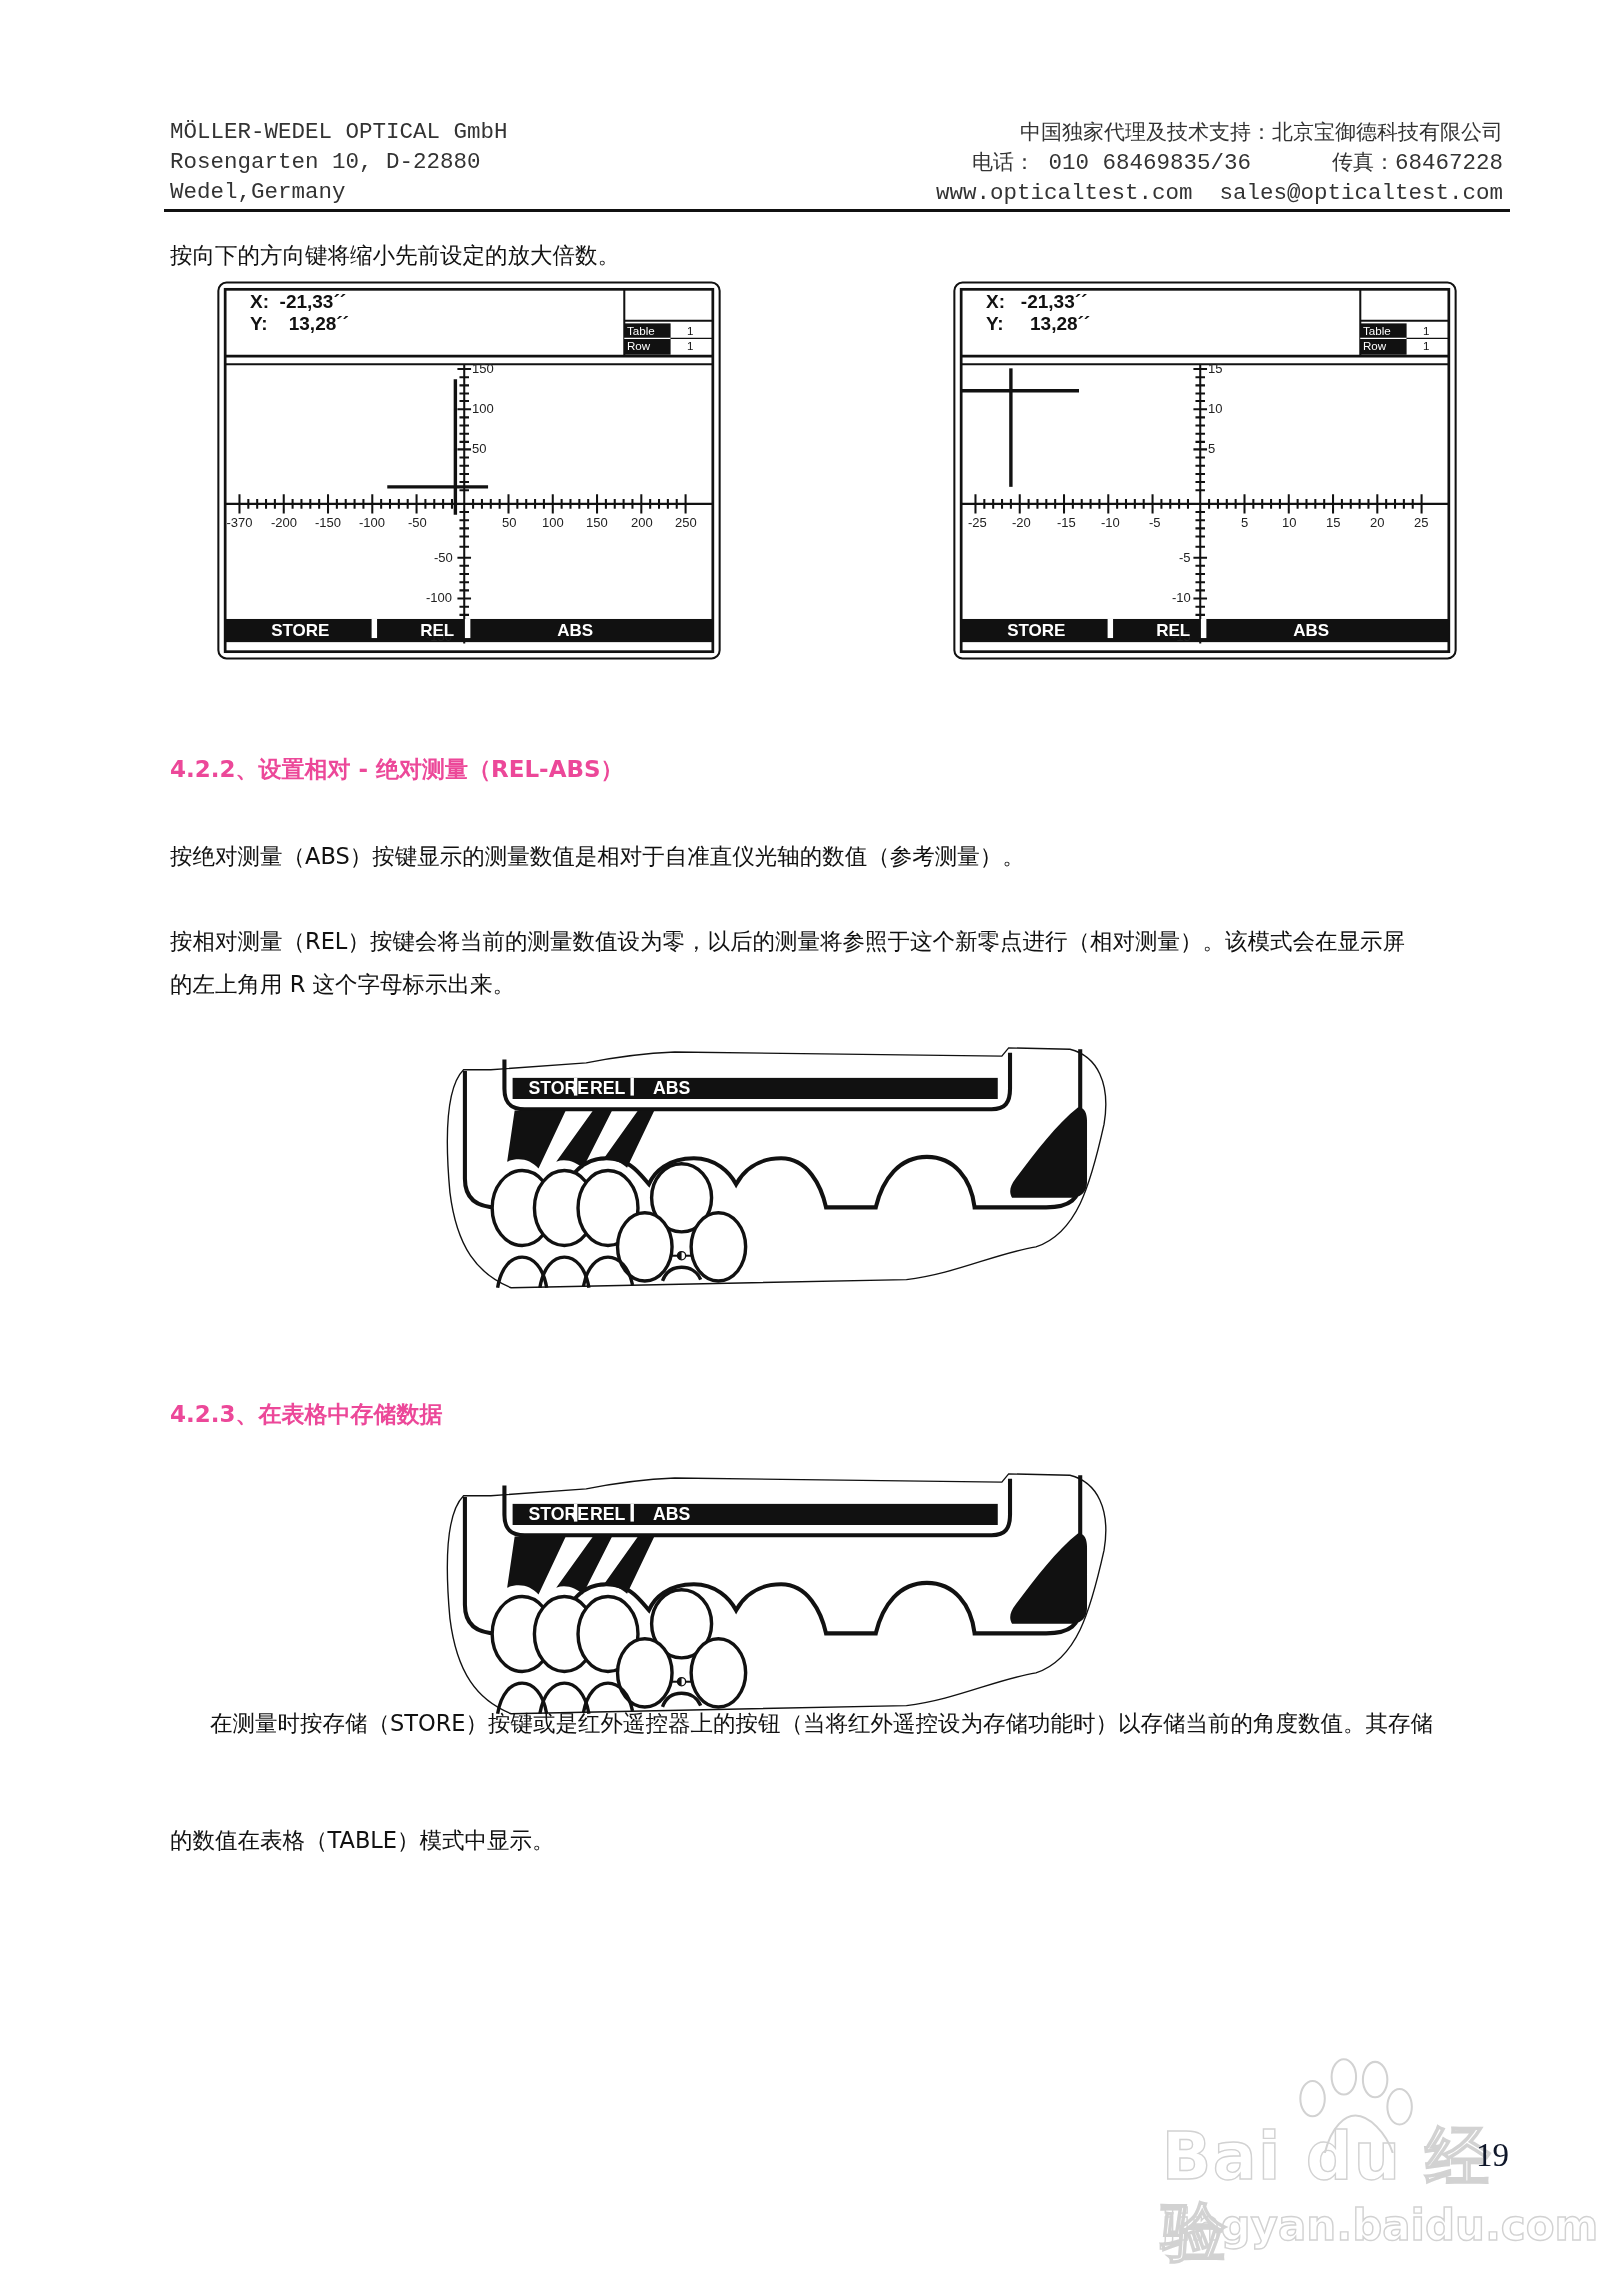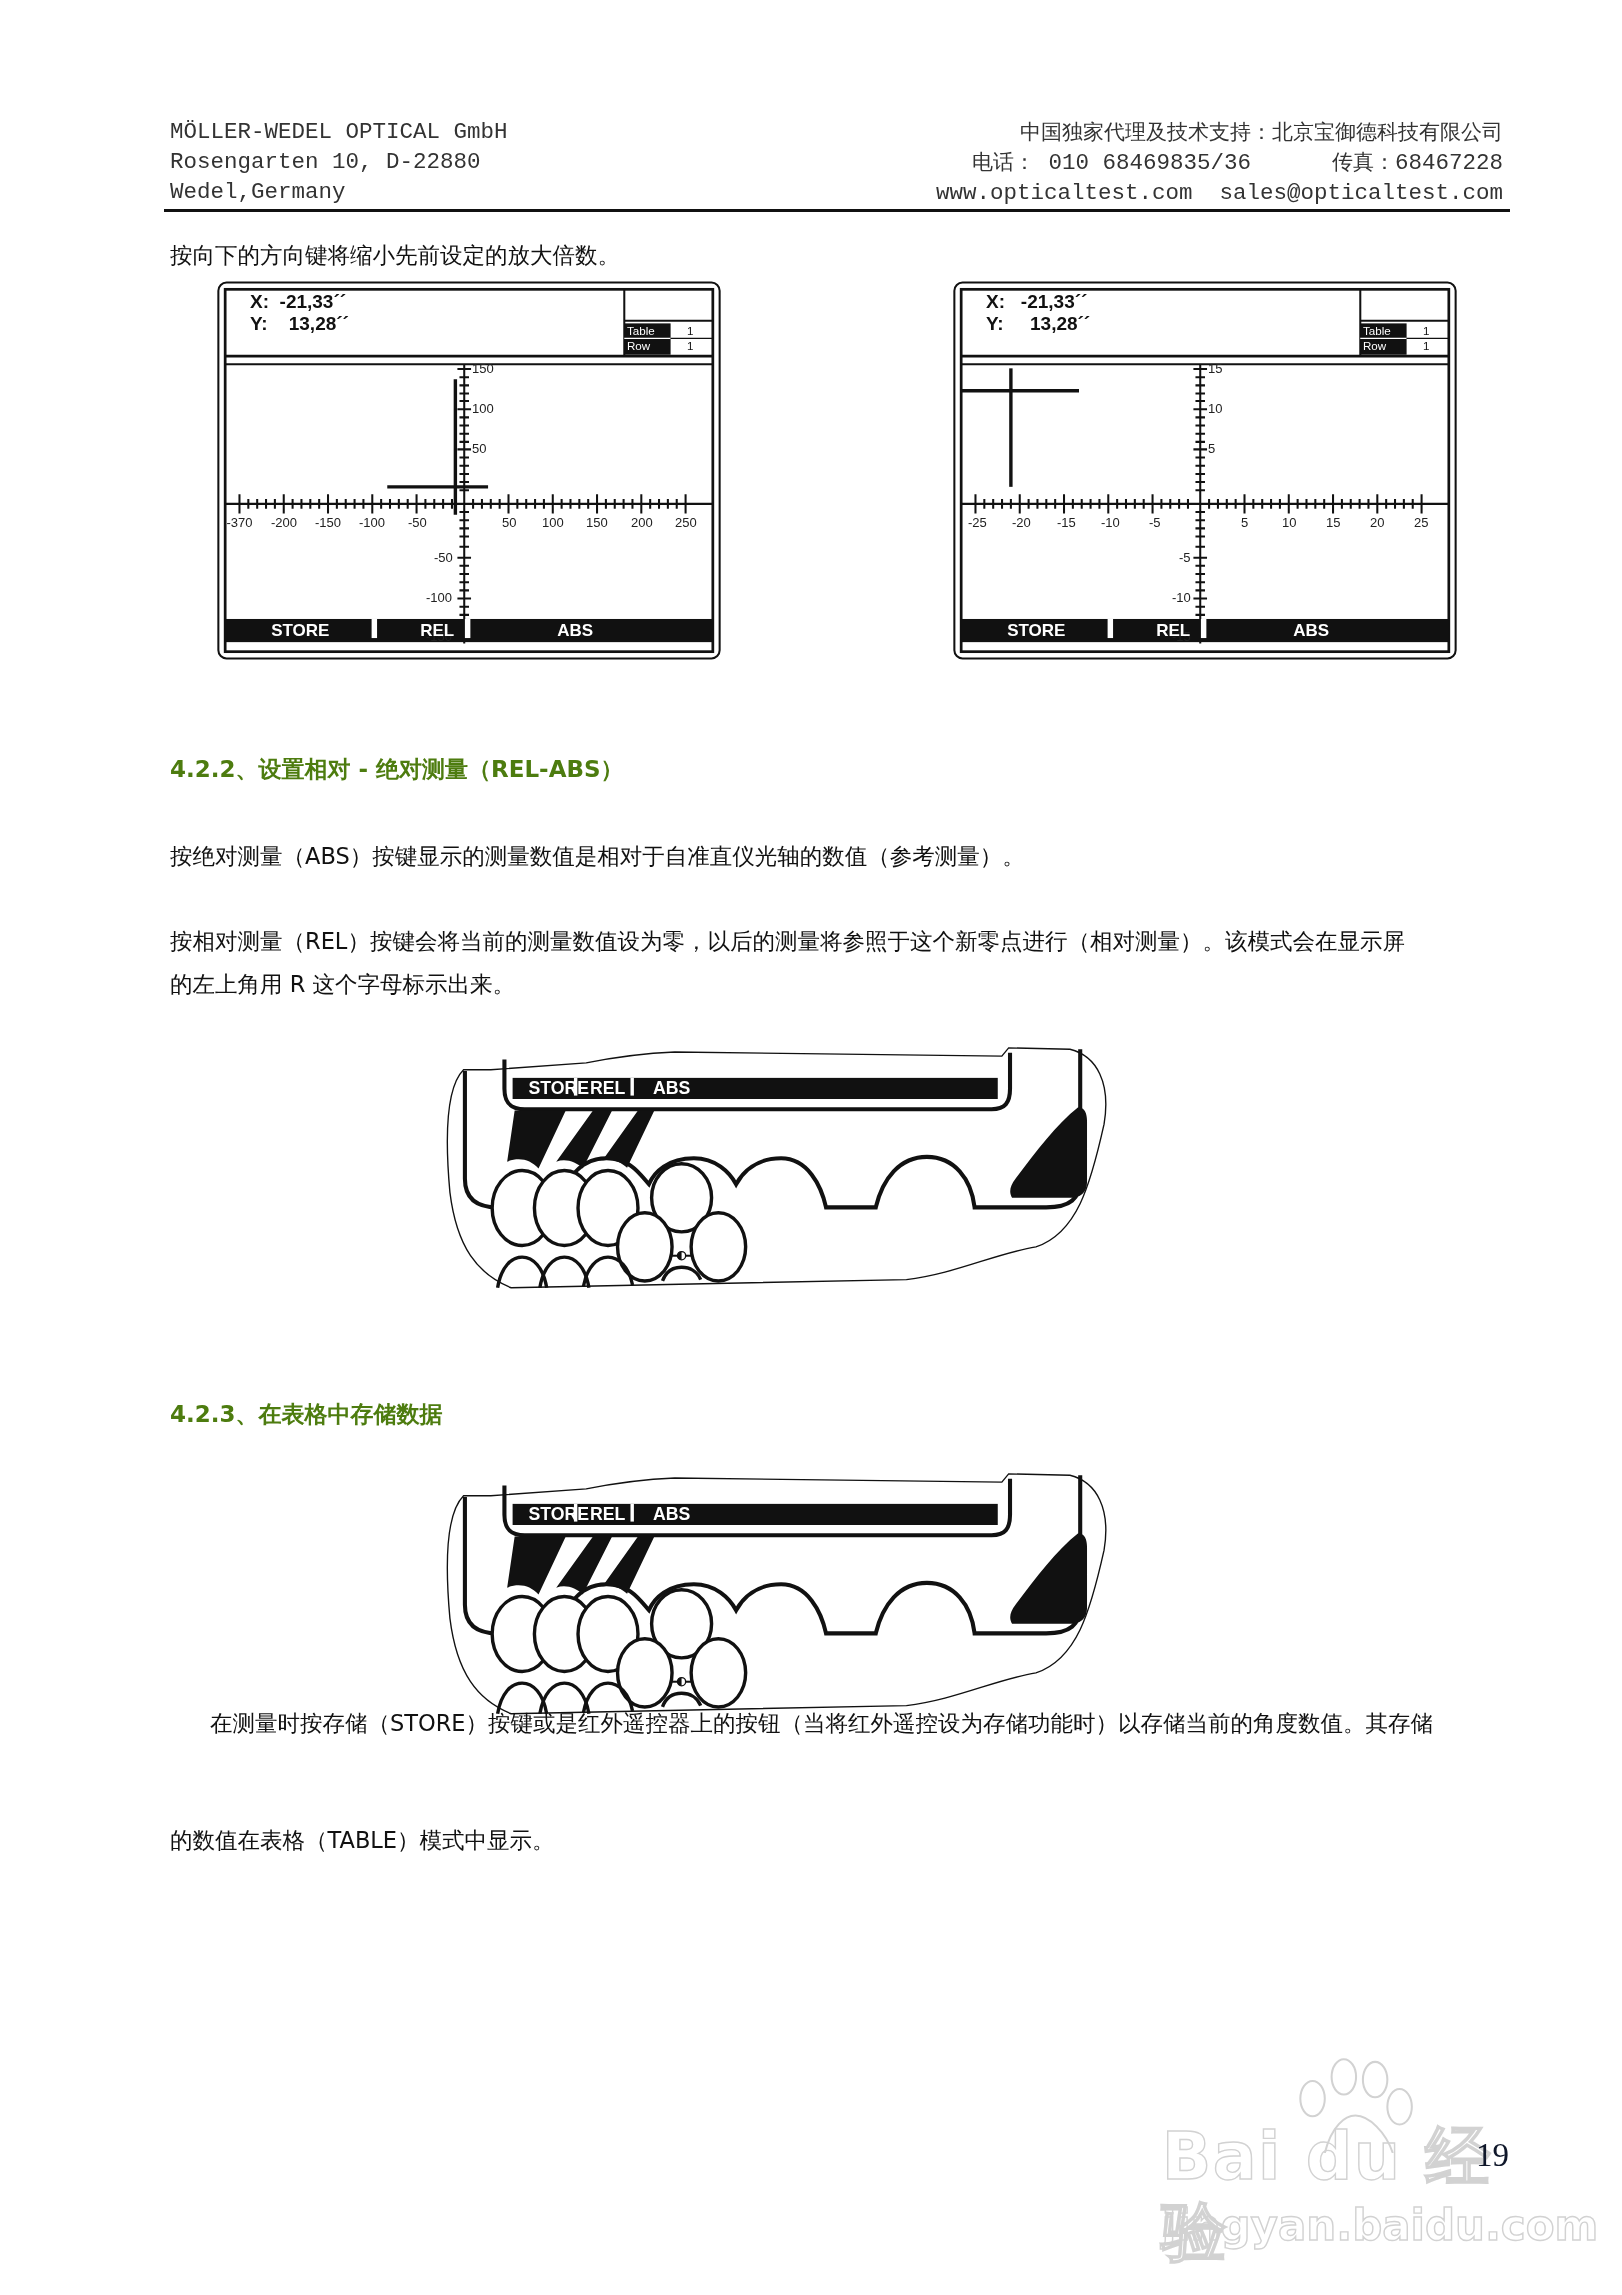--- a/index.html
+++ b/index.html
@@ -6,21 +6,21 @@
   body { width:1623px; height:2295px; position:relative; overflow:hidden; color:#111; }
   .abs { position:absolute; }
   .mono { font-family:"Liberation Mono","DejaVu Sans Mono",monospace; color:#333; font-size:22.5px; line-height:30px; }
   .hdr-left { left:170px; top:117px; }
   .hdr-left div { white-space:pre; }
   .hdr-right { right:120px; top:117px; text-align:right; }
   .hdr-right div { white-space:pre;margin-left:31px; }
   .cn-serif { font-family:"DejaVu Serif","Liberation Serif",serif; font-size:21px; }
   .hdr-rule { left:164px; top:209px; width:1346px; height:3.4px; background:#111; }
   .body-text { font-family:"DejaVu Sans","Liberation Sans",sans-serif; font-size:22.5px; color:#111; white-space:nowrap; }
-  .heading { font-family:"DejaVu Sans","Liberation Sans",sans-serif; font-size:23px; font-weight:bold; color:#4d7c0f; white-space:nowrap; }
+  .heading { font-family:"DejaVu Sans","Liberation Sans",sans-serif; font-size:23px; font-weight:bold; color:#ec4899; white-space:nowrap; }
   .lcd { position:absolute; width:504px; height:333px; }
   .device { position:absolute; width:791px; height:293px; }
   .page-num { font-family:"Liberation Serif","DejaVu Serif",serif; font-size:33px; color:#0f172a;text-align:right; }
   .wm { font-family:"DejaVu Sans","Liberation Sans",sans-serif; color:transparent; -webkit-text-stroke:1.4px #d2d2d2; font-weight:bold; }
 </style>
 </head>
 <body>
 
 <div class="abs mono hdr-left">
   <div>MÖLLER-WEDEL OPTICAL GmbH</div>

